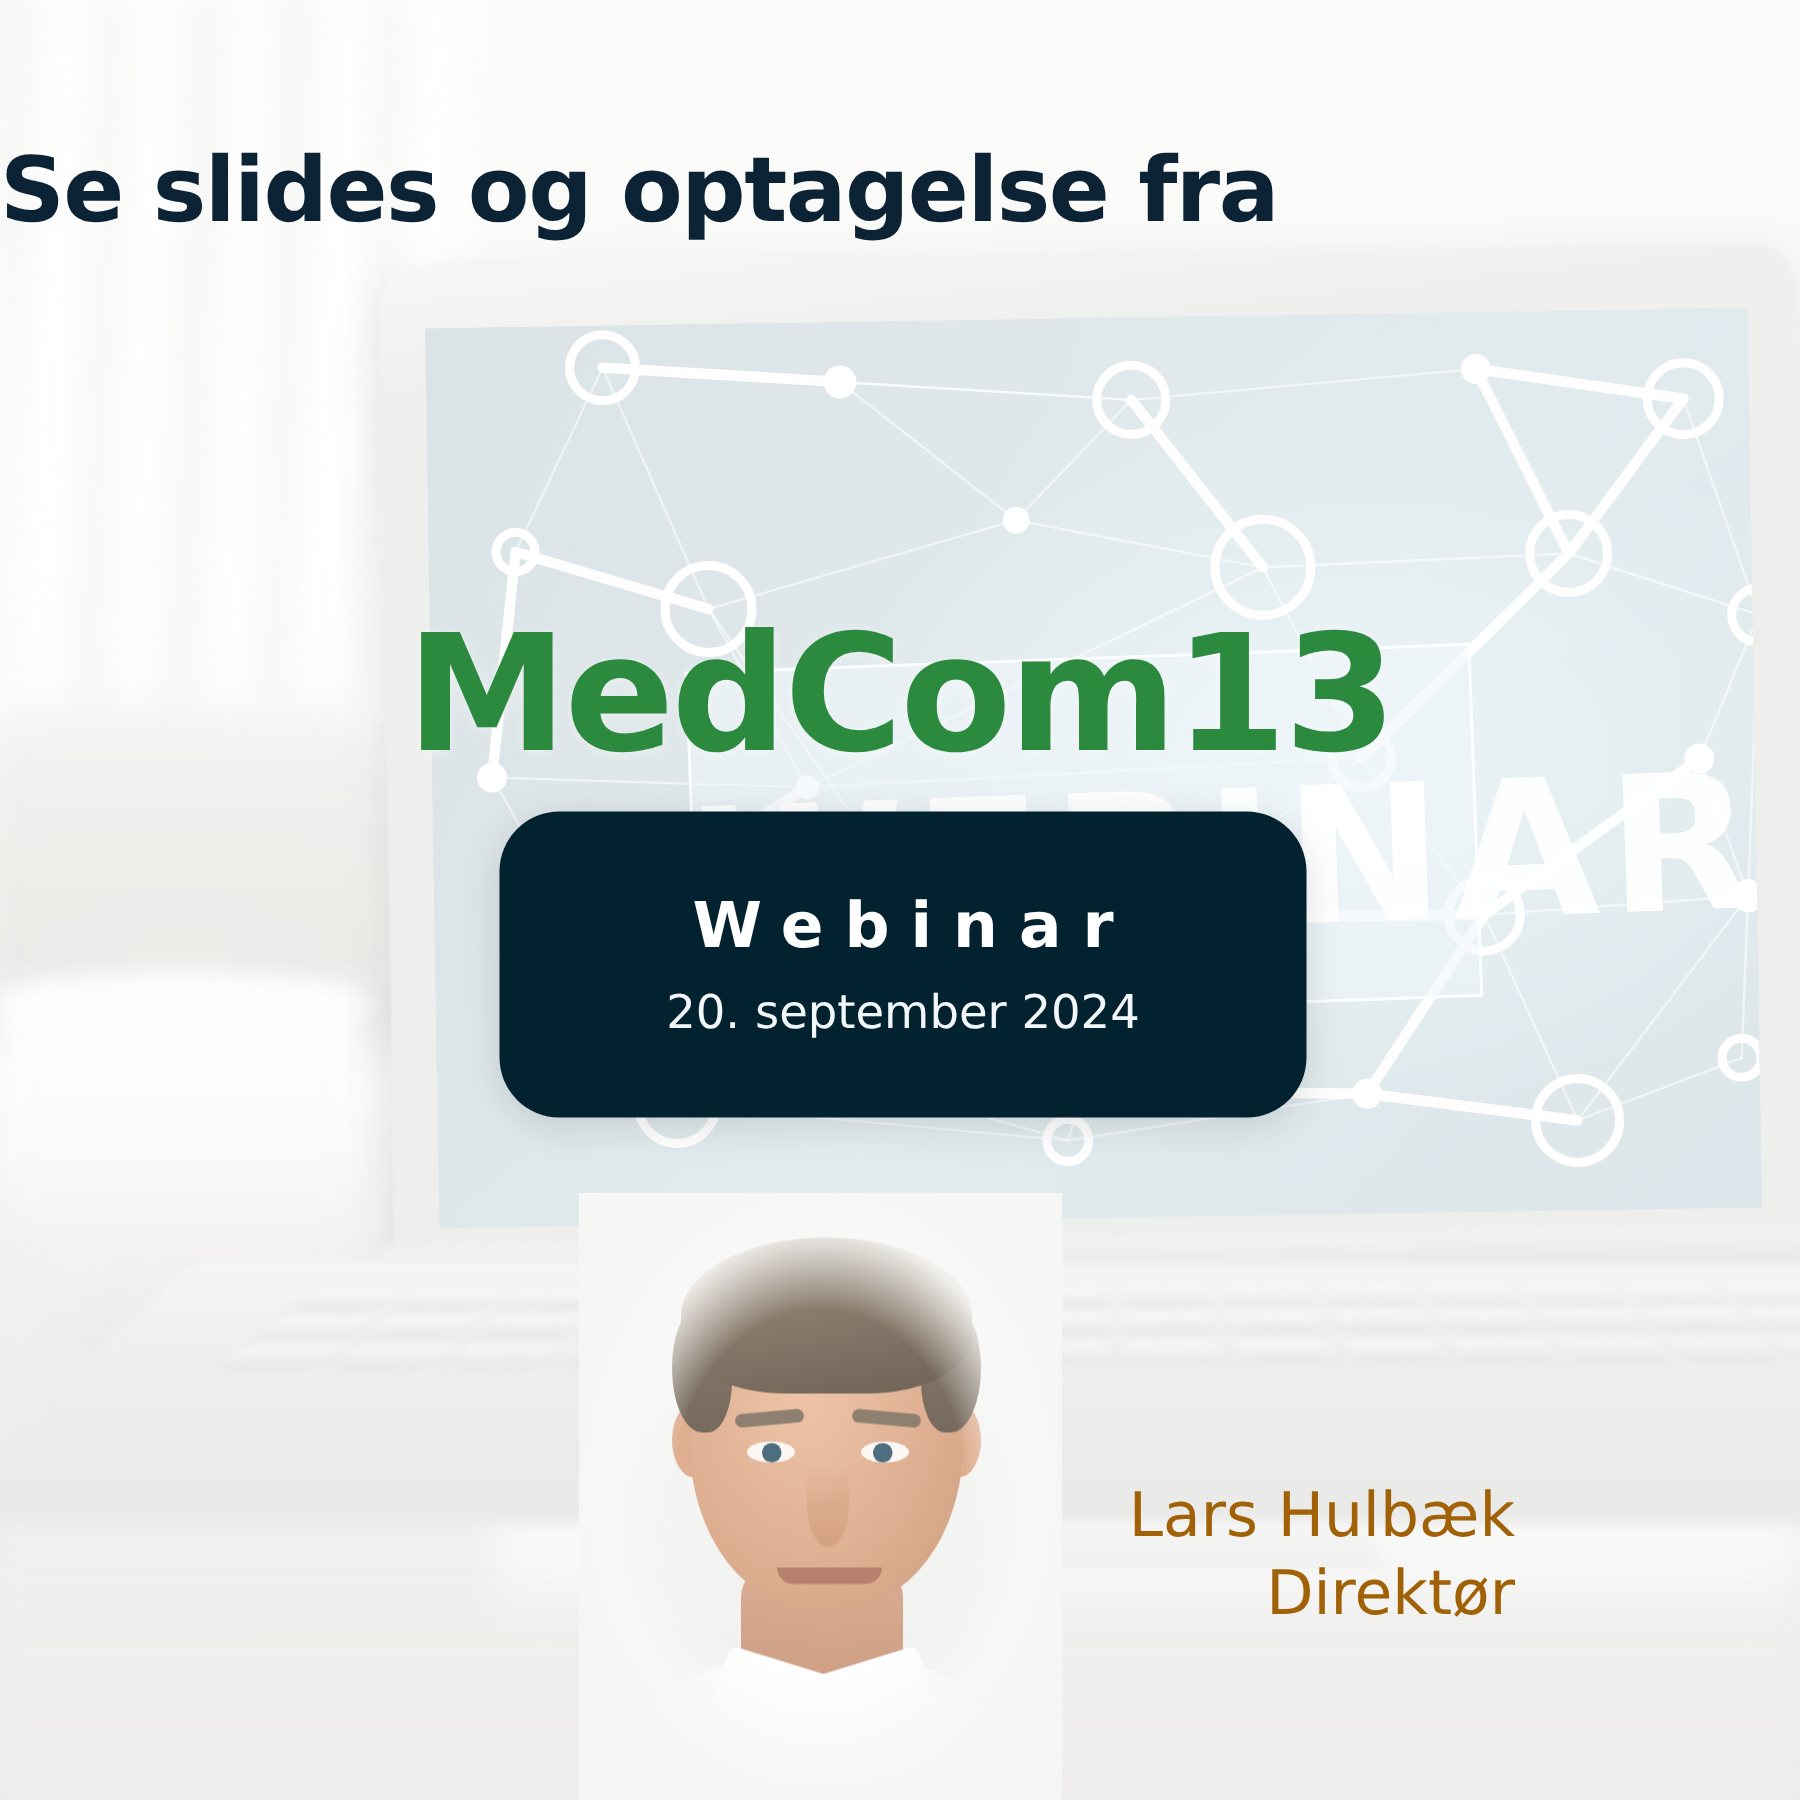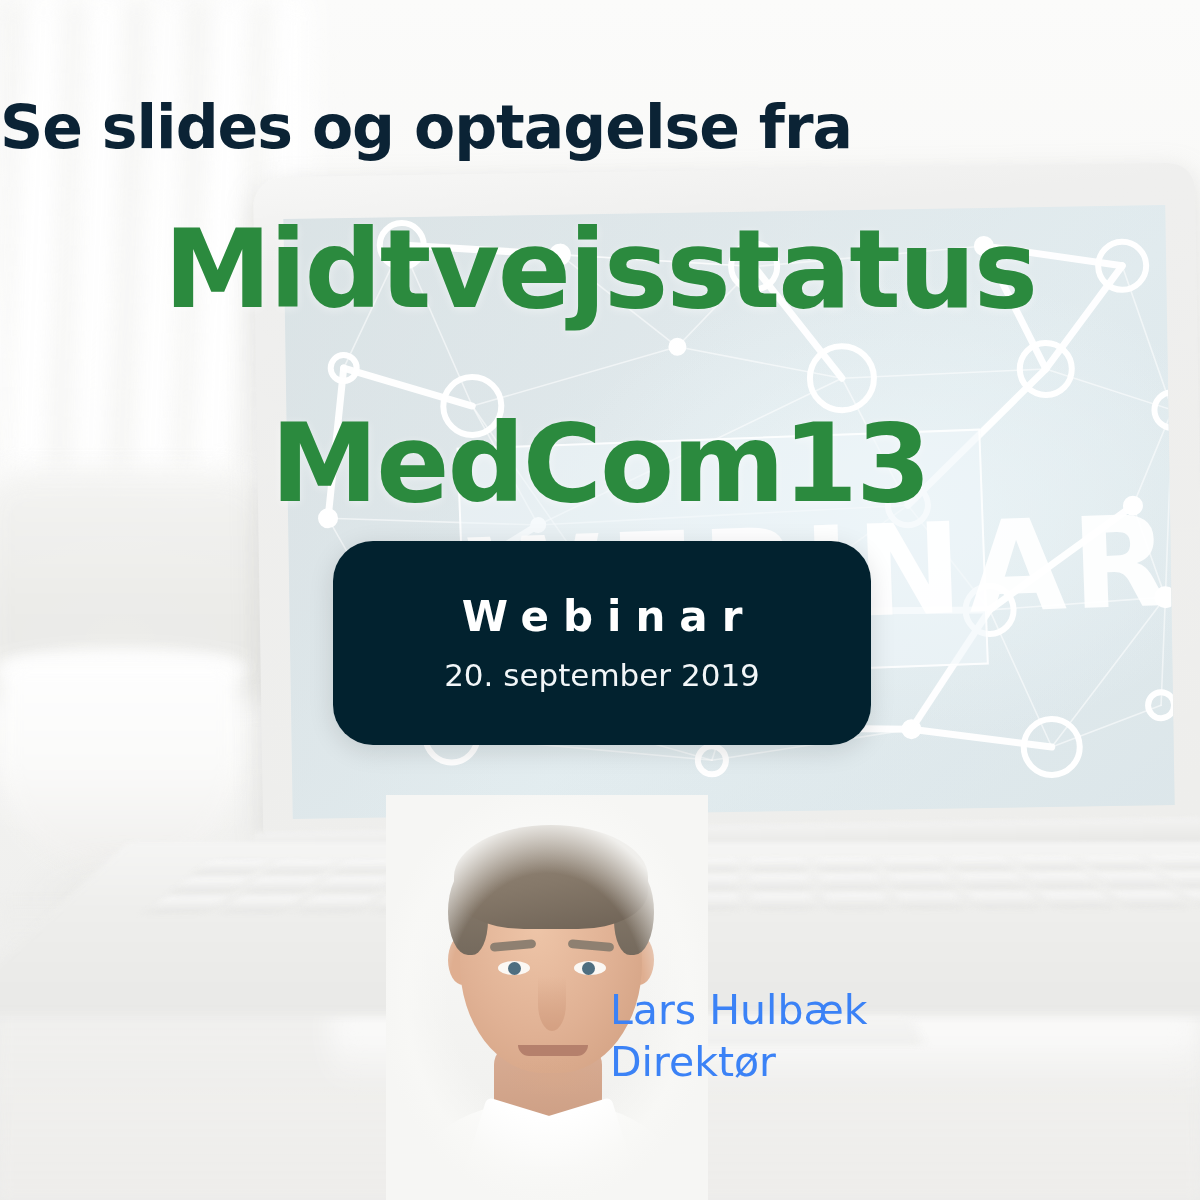--- a/index.html
+++ b/index.html
@@ -219,22 +219,22 @@
   .p-nose{position:absolute;left:152px;top:182px;width:28px;height:54px;background:linear-gradient(180deg,rgba(212,160,130,0),#d4a082);border-radius:0 0 50% 50%;}
   .p-mouth{position:absolute;left:132px;top:250px;width:70px;height:11px;background:#b5806c;border-radius:0 0 40px 40px;}
   .p-chin{position:absolute;left:118px;top:262px;width:100px;height:40px;background:radial-gradient(ellipse at center,rgba(216,168,138,.55),rgba(216,168,138,0) 72%);border-radius:50%;}
   .p-fade{
     position:absolute;left:0;top:0;width:322px;height:405px;
     background:radial-gradient(ellipse 168px 210px at 161px 200px, rgba(255,255,255,0) 58%, rgba(248,248,246,.92) 84%, #f6f6f4 100%);
   }
 
   
   .speaker{
-    position:absolute;left:610px;top:985px;width:400px;text-align:left;
-    font-family:"DejaVu Sans", sans-serif;color:#3b82f6;line-height:1.26;
+    position:absolute;left:610px;top:985px;width:400px;text-align:right;
+    font-family:"DejaVu Sans", sans-serif;color:#a16207;line-height:1.26;
   }
   .speaker-name{font-size:41px;font-weight:400;}
   .speaker-role{font-size:41px;font-weight:400;}
 </style>
 </head>
 <body>
 
 <div id="stage">
 
   <div class="bg-base"></div>
@@ -391,26 +391,25 @@
           <div class="key"></div>
           <div class="key"></div>
           <div class="key"></div>
           <div class="key"></div>
         </div>
     </div>
     <div class="trackpad"></div>
   </div>
 
   <div class="headline">Se slides og optagelse fra</div>
-  <div class="title title-1">Midtvejsstatus</div>
   <div class="title title-2">MedCom13</div>
 
   <div class="badge">
     <div class="badge-title">Webinar</div>
-    <div class="badge-date">20. september 2019</div>
+    <div class="badge-date">20. september 2024</div>
   </div>
 
   <div class="portrait">
     <div class="p-bg"></div>
     <div class="p-shirt"></div>
     <div class="p-neck"></div>
     <div class="p-collar-l"></div>
     <div class="p-collar-r"></div>
     <div class="p-ear-l"></div>
     <div class="p-ear-r"></div>

